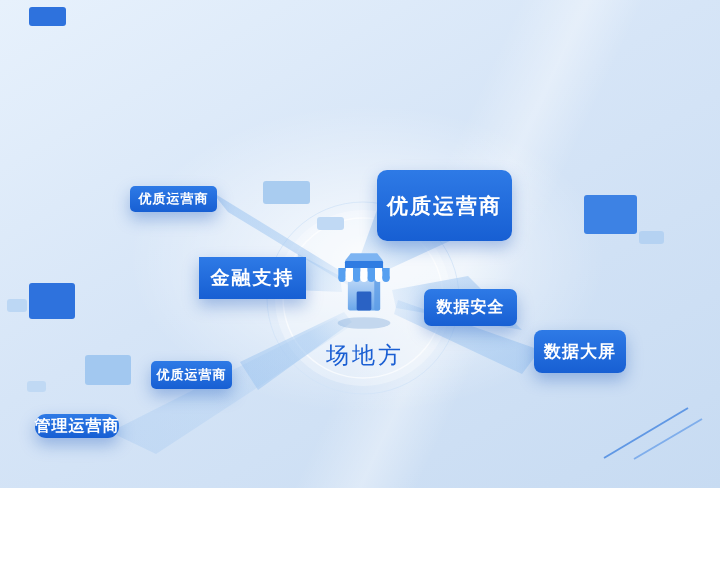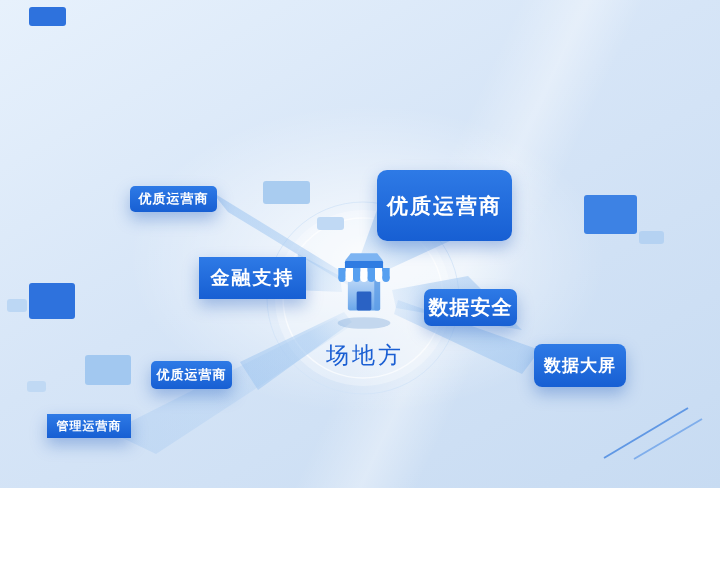--- a/index.html
+++ b/index.html
@@ -19,24 +19,24 @@
   
   .node {
     position:absolute; display:flex; align-items:center; justify-content:center;
     background:linear-gradient(180deg, #2e7ae6 0%, #175fd3 100%);
     color:#ffffff; font-weight:bold; letter-spacing:1px; white-space:nowrap;
     box-shadow:0 7px 16px rgba(26,86,185,0.35);
   }
   .n-premium  { left:130px; top:186px; width:87px;  height:26px; font-size:13px; border-radius:5px; }
   .n-card     { left:377px; top:170px; width:135px; height:71px; font-size:21px; border-radius:10px; letter-spacing:2px; }
   .n-finance  { left:199px; top:257px; width:107px; height:42px; font-size:19px; border-radius:0;  letter-spacing:2px; }
-  .n-security { left:424px; top:289px; width:93px;  height:37px; font-size:20px; border-radius:7px;  }
-  .n-screen   { left:534px; top:344px; width:92px;  height:43px; font-size:17px; border-radius:8px;  }
+  .n-security { left:424px; top:289px; width:93px;  height:37px; font-size:16px; border-radius:7px;  }
+  .n-screen   { left:534px; top:330px; width:92px;  height:43px; font-size:17px; border-radius:8px;  }
   .n-device   { left:151px; top:361px; width:81px;  height:28px; font-size:13px; border-radius:5px;  }
-  .n-manage   { left:47px;  top:414px; width:84px;  height:24px; font-size:12px; border-radius:0;  }
+  .n-manage   { left:35px;  top:414px; width:84px;  height:24px; font-size:16px; border-radius:11px;  }
 
   
   .decor { position:absolute; border-radius:3px; }
   .d1 { left:29px;  top:7px;   width:37px; height:19px; background:#2e72dd; }
   .d2 { left:263px; top:181px; width:47px; height:23px; background:#a9ccf0; }
   .d3 { left:317px; top:217px; width:27px; height:13px; background:#c0d9f4; }
   .d4 { left:584px; top:195px; width:53px; height:39px; background:#3d82e4; }
   .d5 { left:639px; top:231px; width:25px; height:13px; background:#b5d2f2; }
   .d6 { left:29px;  top:283px; width:46px; height:36px; background:#2e72dd; }
   .d7 { left:7px;   top:299px; width:20px; height:13px; background:#bcd7f4; }

